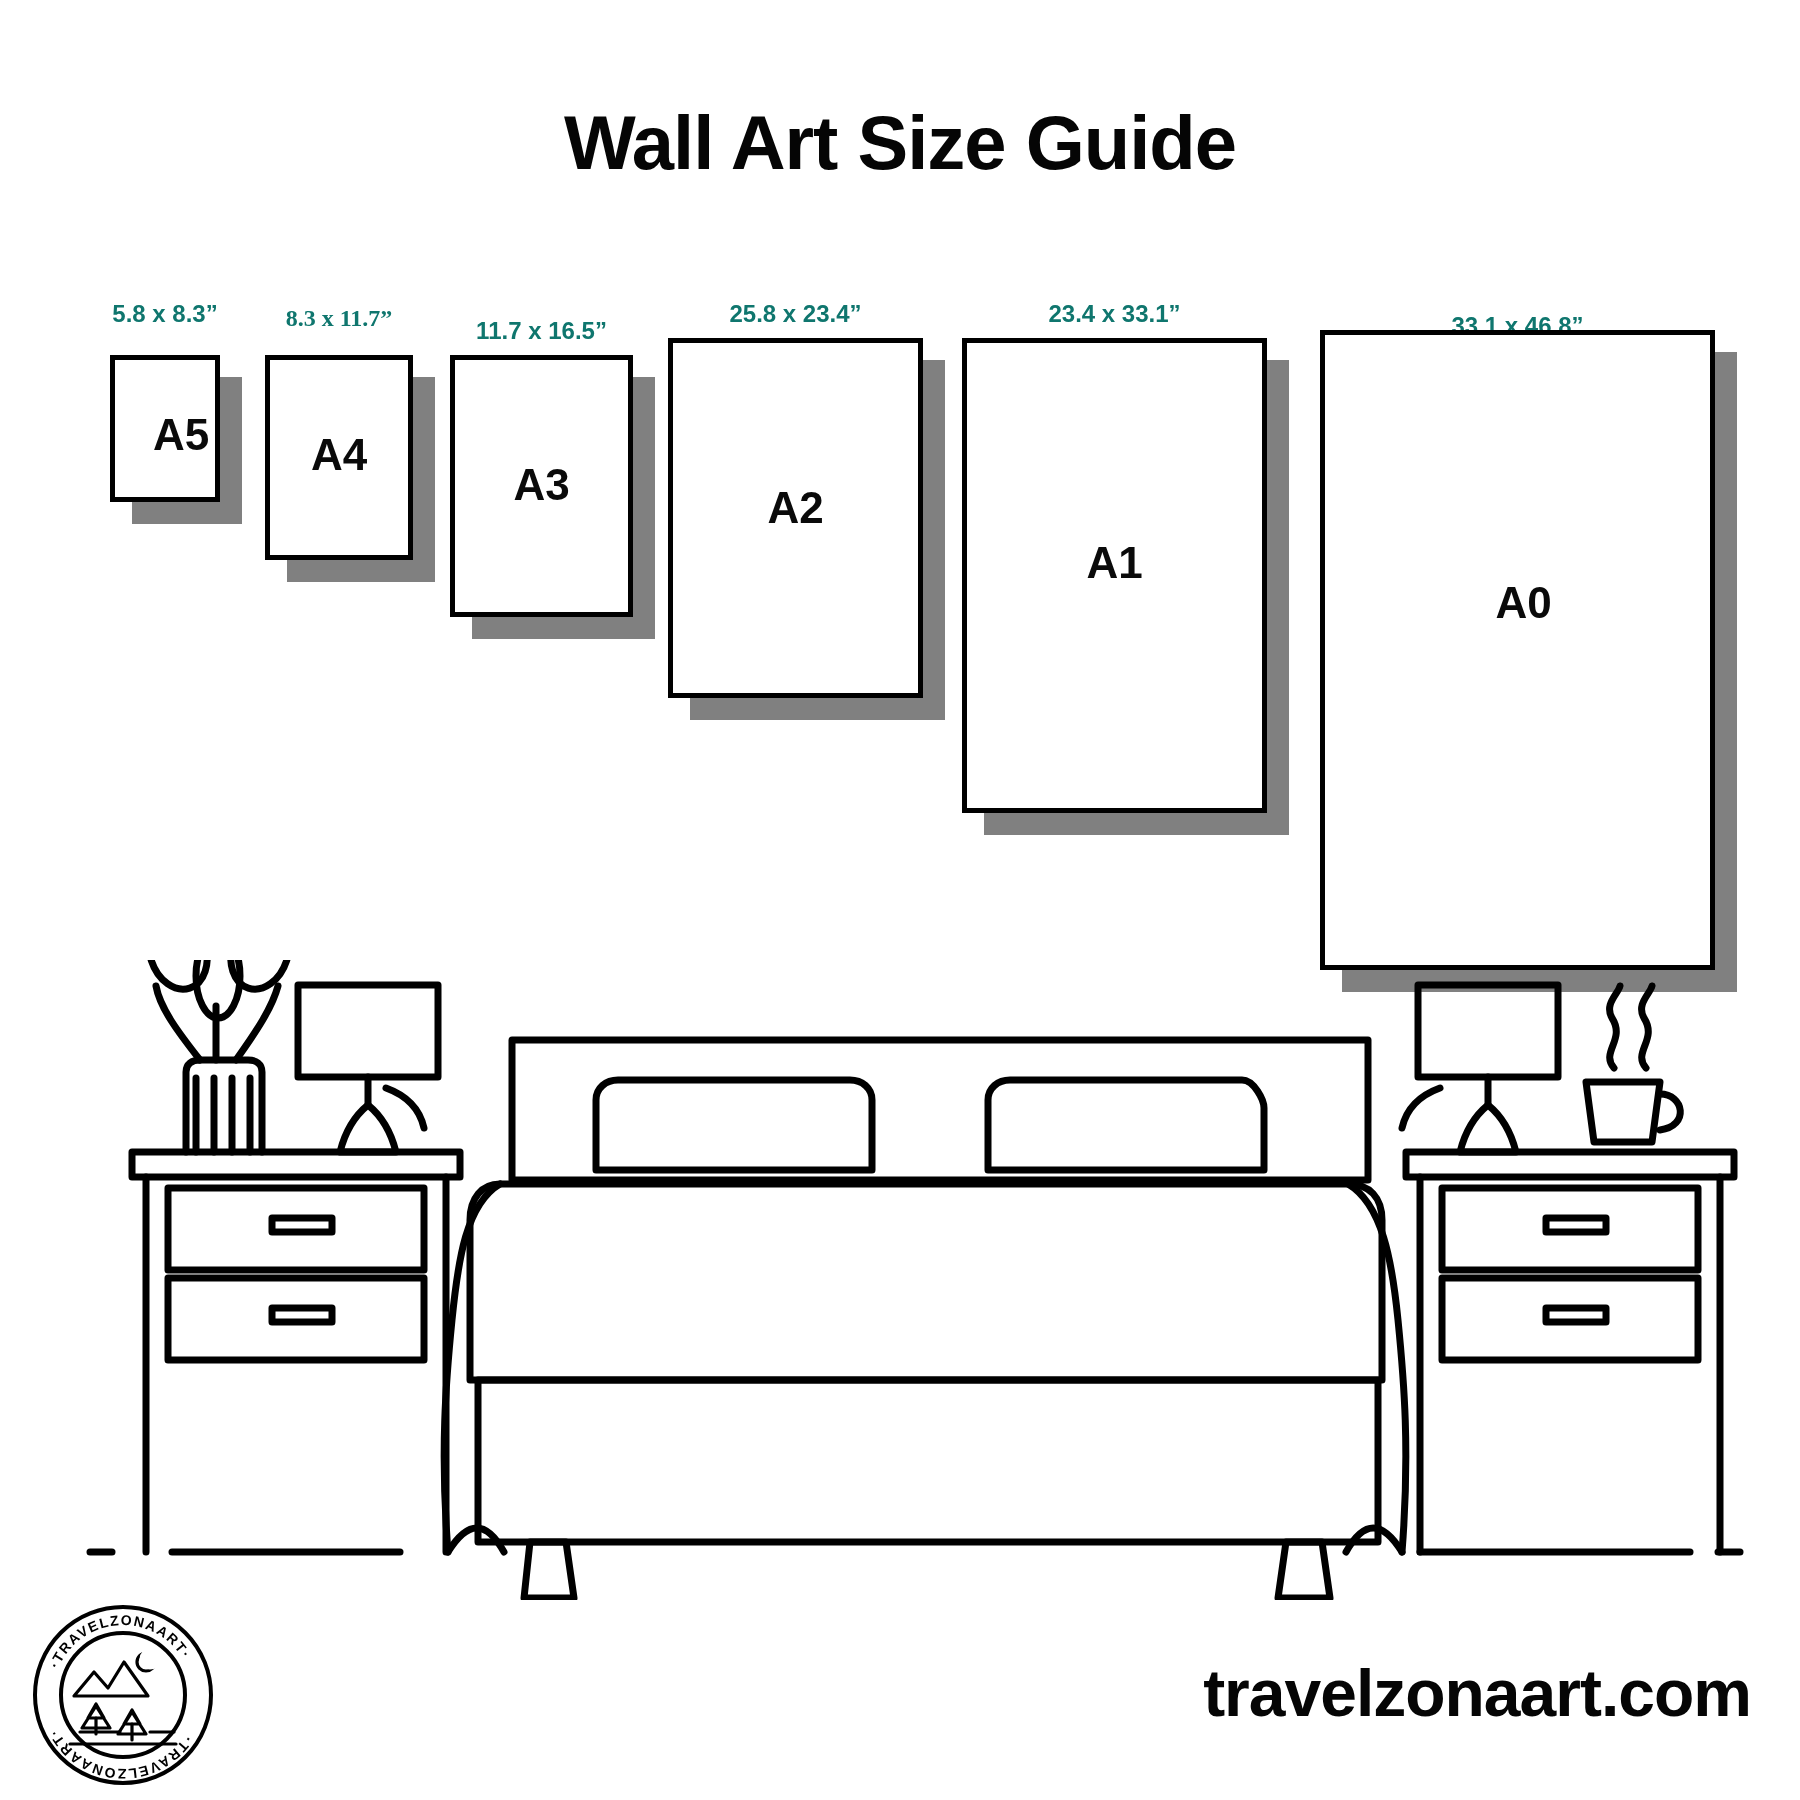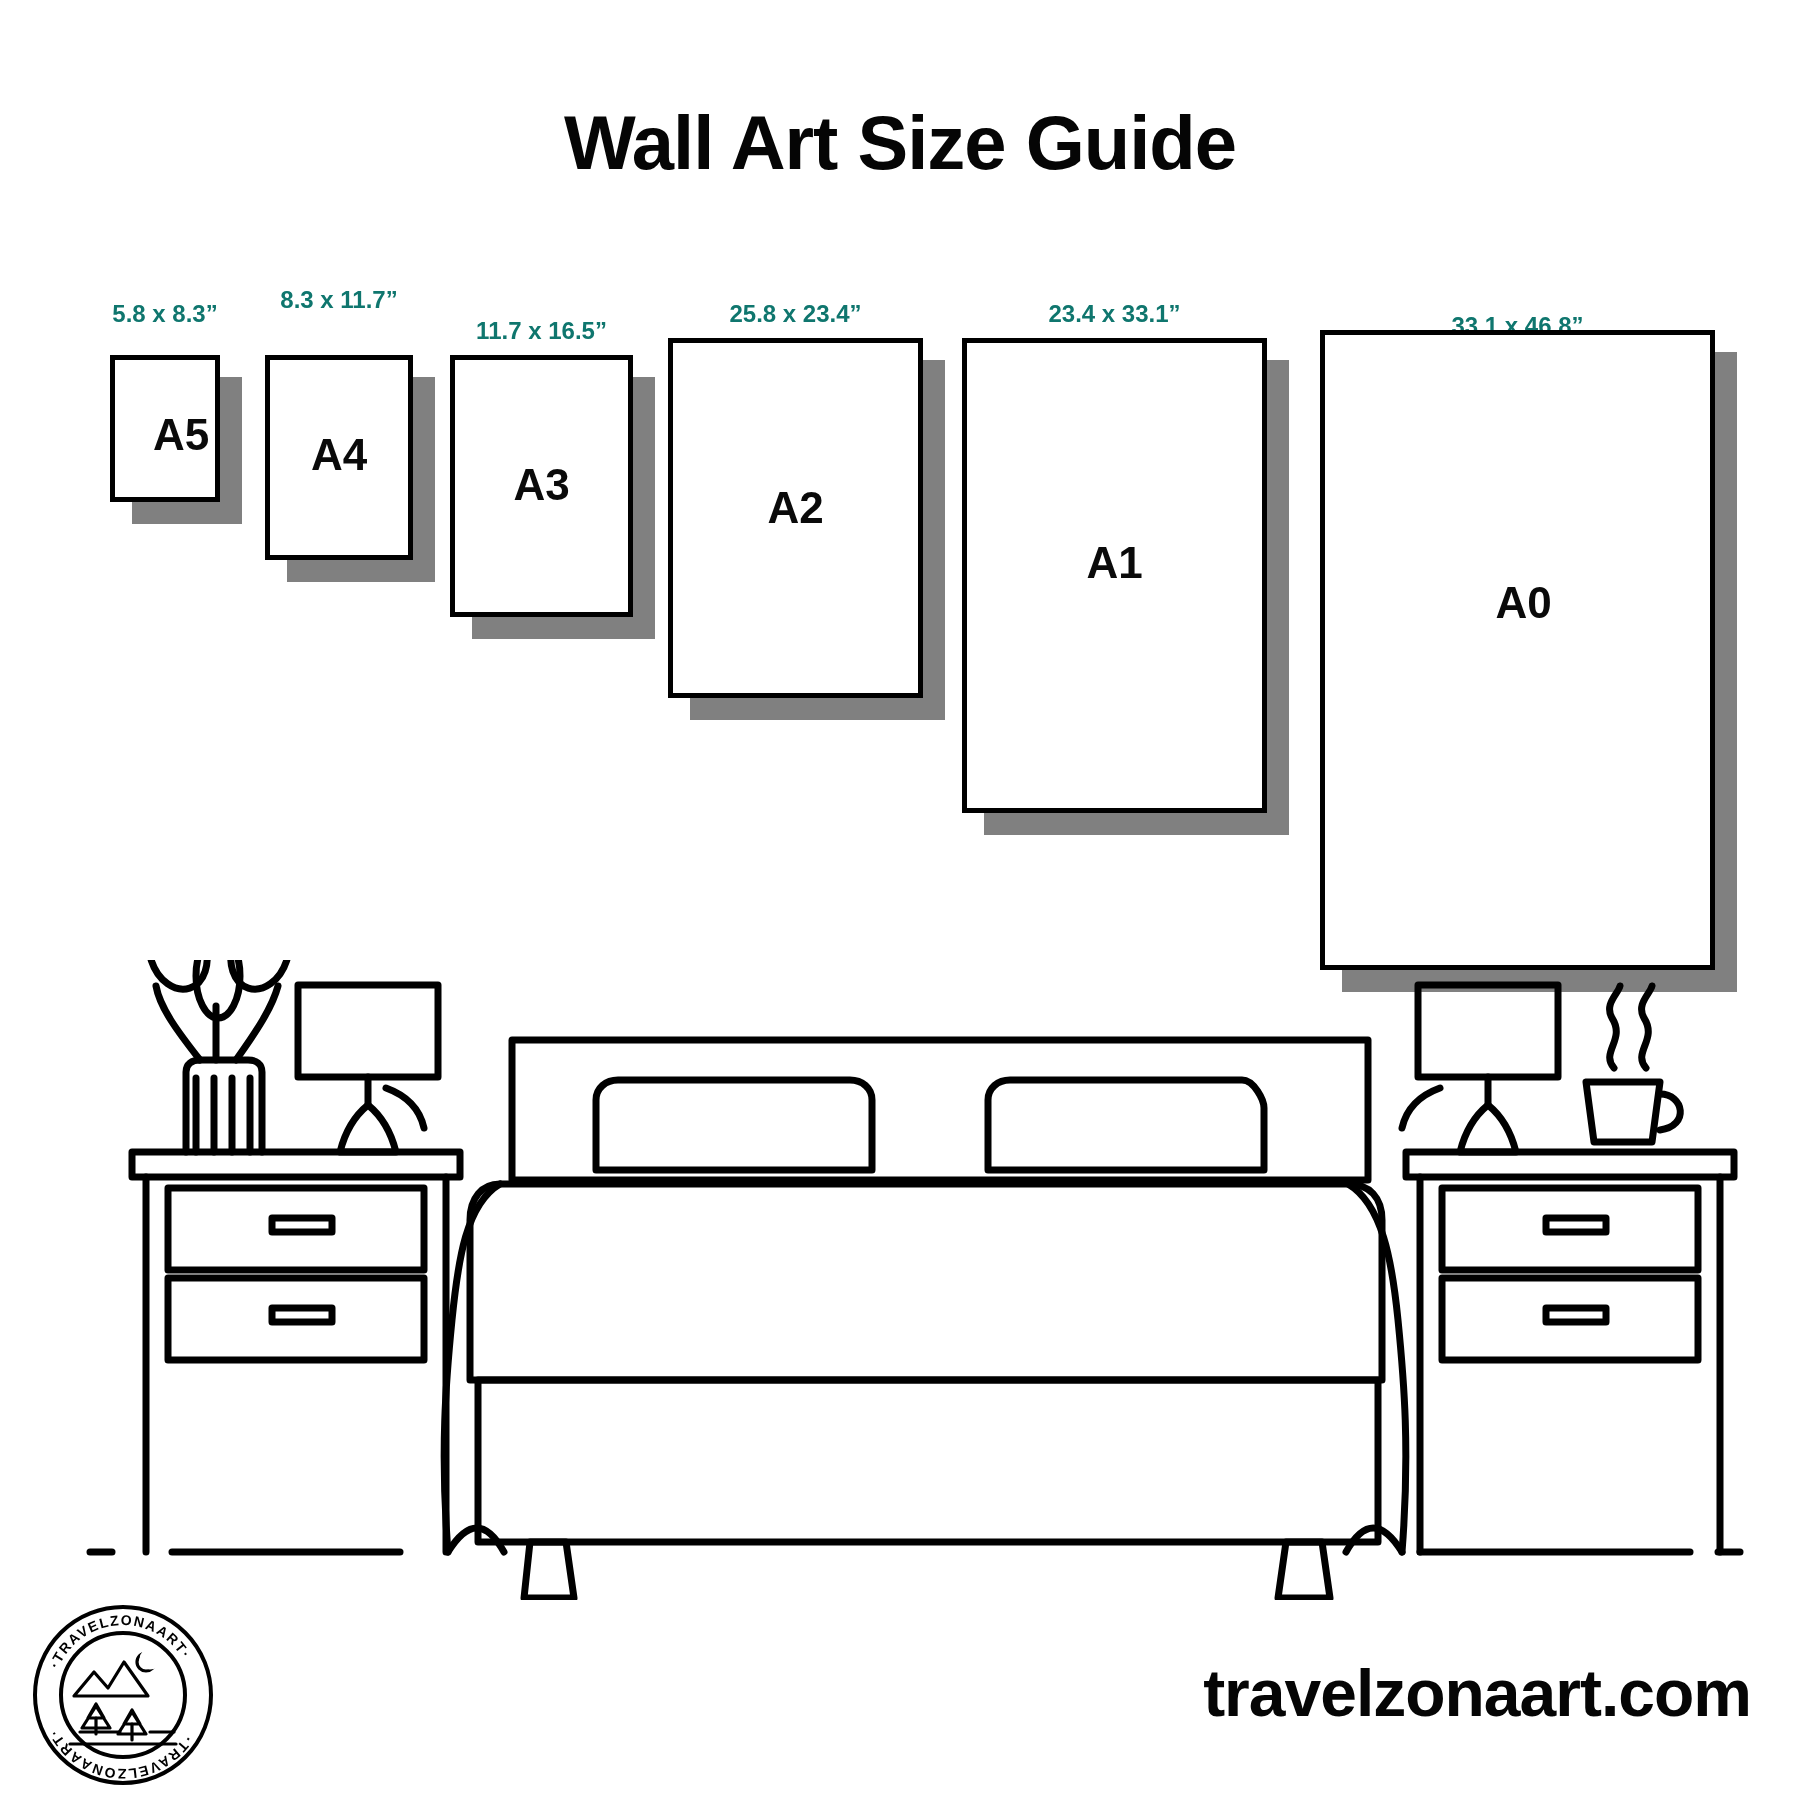--- a/index.html
+++ b/index.html
@@ -102,21 +102,21 @@
 <div id="page-title">Wall Art Size Guide</div>
 
 <div id="frames">
     <div class="frame-group" style="left: 110px; top: 0px; width: 110px;">
       <div class="frame-dim" style="top: 300px;">5.8 x 8.3”</div>
       <div class="frame-shadow" style="left: 22px; top: 377px; width: 110px; height: 147px;"></div>
       <div class="frame-box" style="left: 0px; top: 355px; width: 110px; height: 147px;"></div>
       <div class="frame-label" style="top: 410px; padding-left: 16px;">A5</div>
     </div>
     <div class="frame-group" style="left: 265px; top: 0px; width: 148px;">
-      <div class="frame-dim" style="top: 286px;">8.3 x 11.7”</div>
+      <div class="frame-dim" style="top: 305px; font-family: Liberation Serif, serif;">8.3 x 11.7”</div>
       <div class="frame-shadow" style="left: 22px; top: 377px; width: 148px; height: 205px;"></div>
       <div class="frame-box" style="left: 0px; top: 355px; width: 148px; height: 205px;"></div>
       <div class="frame-label" style="top: 430px;">A4</div>
     </div>
     <div class="frame-group" style="left: 450px; top: 0px; width: 183px;">
       <div class="frame-dim" style="top: 317px;">11.7 x 16.5”</div>
       <div class="frame-shadow" style="left: 22px; top: 377px; width: 183px; height: 262px;"></div>
       <div class="frame-box" style="left: 0px; top: 355px; width: 183px; height: 262px;"></div>
       <div class="frame-label" style="top: 460px;">A3</div>
     </div>

